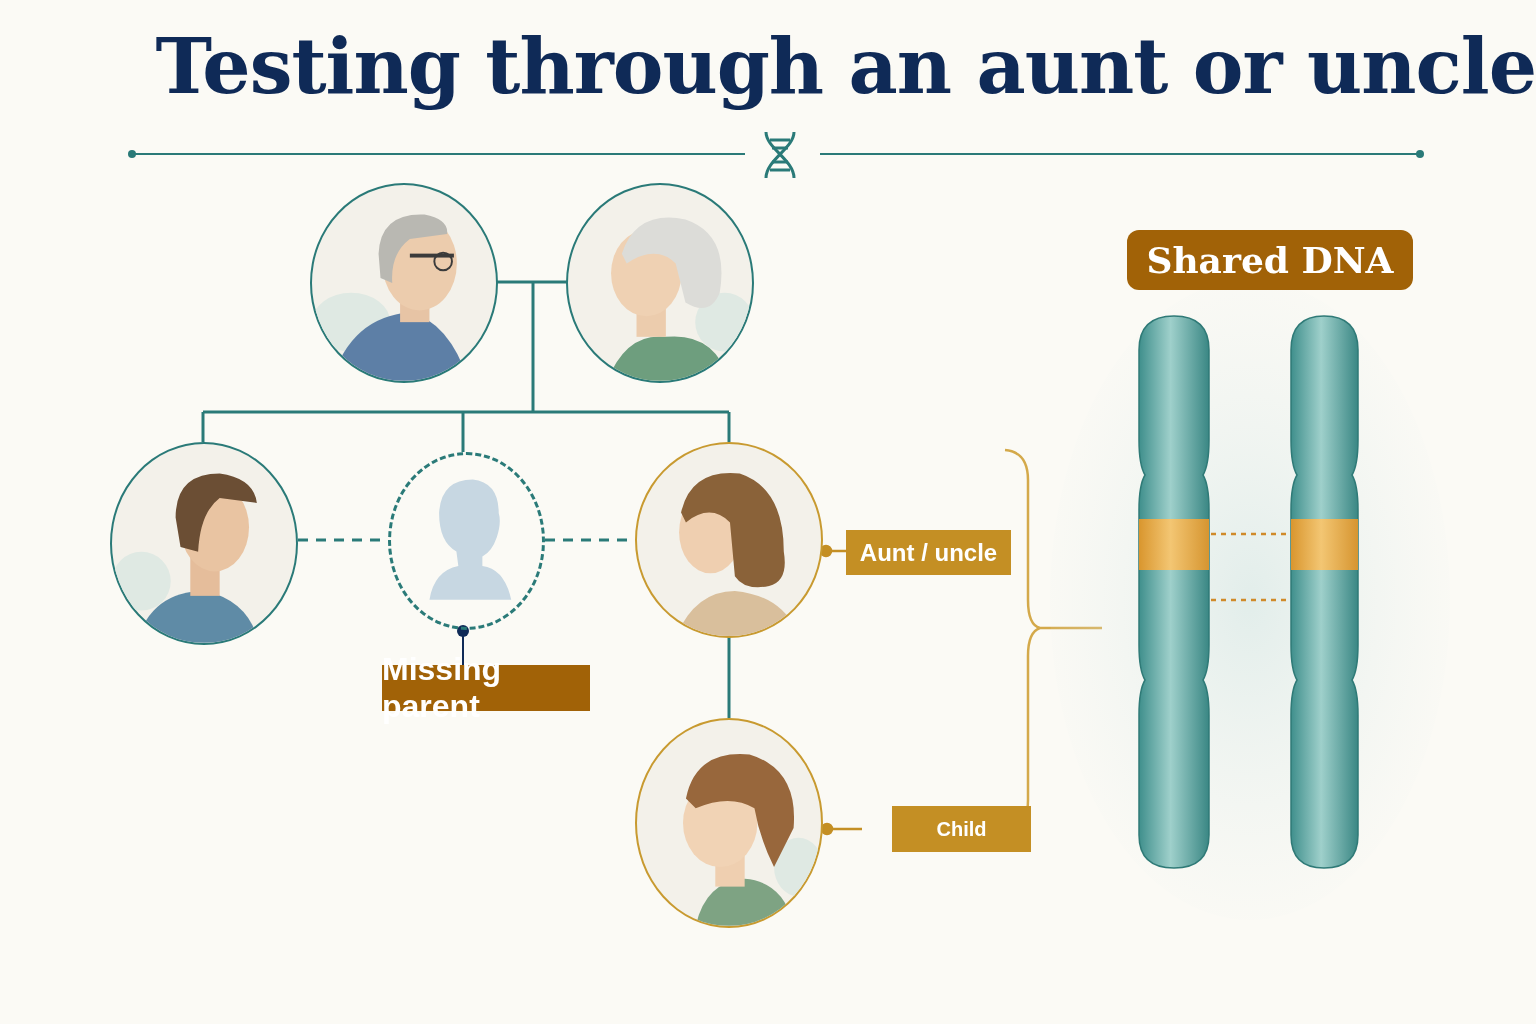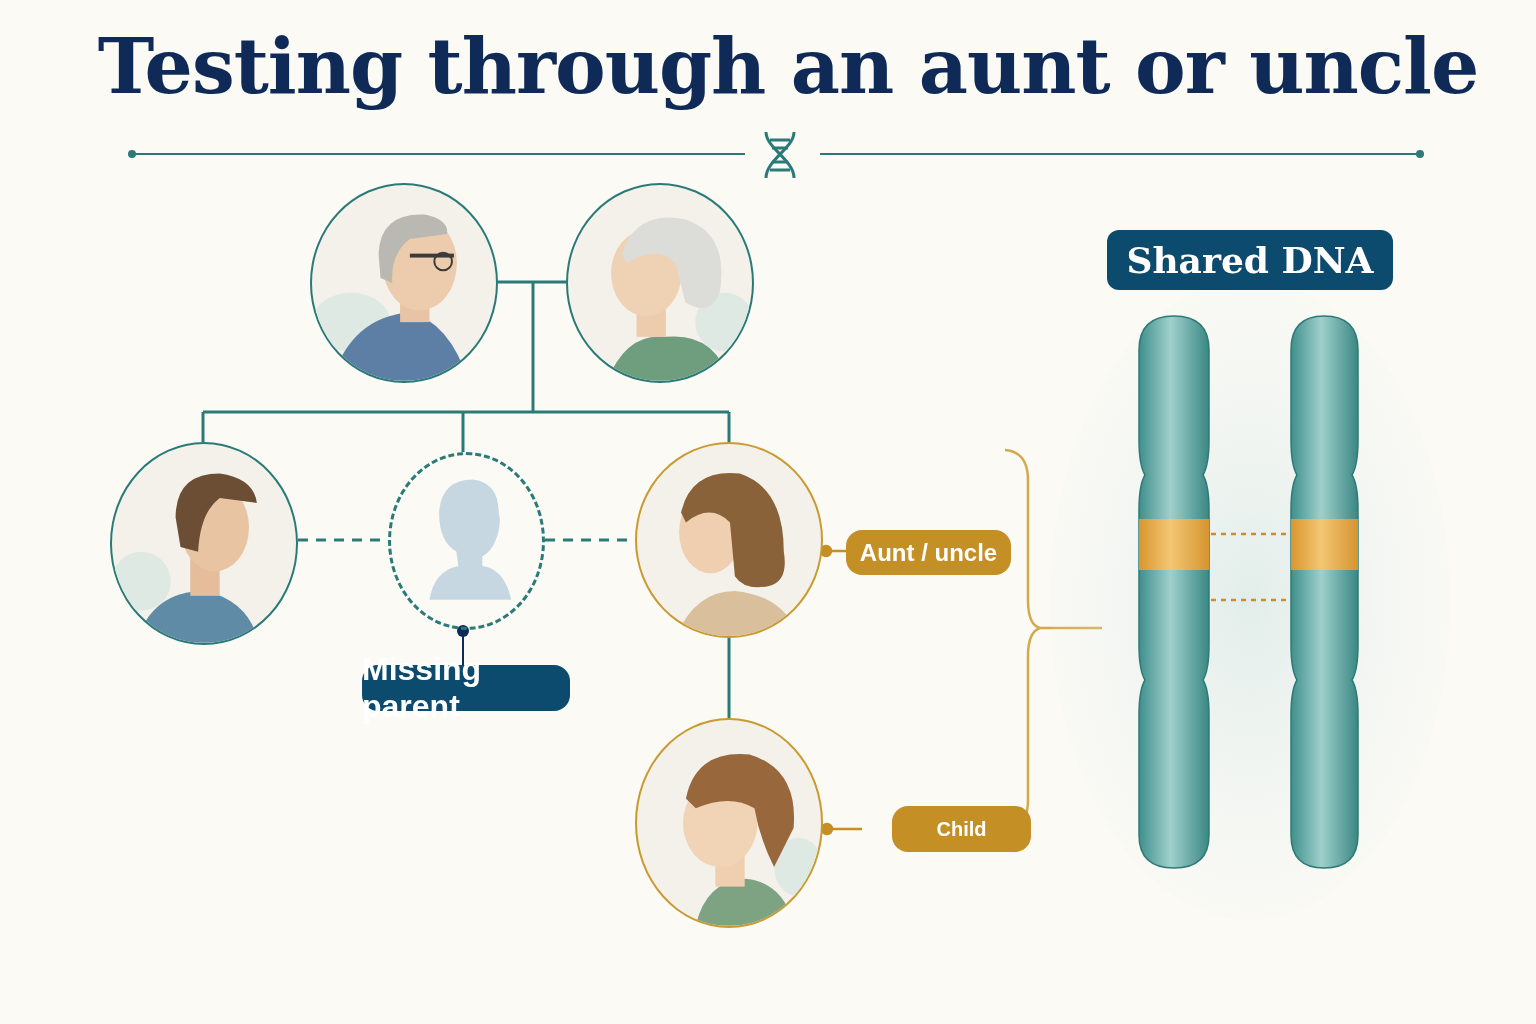--- a/index.html
+++ b/index.html
@@ -4,40 +4,40 @@
 <style>
   html, body { margin: 0; padding: 0; }
   body {
     width: 1536px; height: 1024px; overflow: hidden;
     background: #fbfaf5;
     position: relative;
     font-family: "Liberation Sans", sans-serif;
   }
   .title {
     position: absolute; left: 0; right: 0; top: 22px;
-    text-align: center;
+    text-align: right;
     font-family: "DejaVu Serif", "Liberation Serif", serif;
     font-weight: bold; font-size: 76px; letter-spacing: -1px;
     color: #0f2a57;
     padding-left: 40px;
   }
   svg.canvas { position: absolute; left: 0; top: 0; }
   .portrait {
     position: absolute; border-radius: 50%; box-sizing: border-box;
     overflow: hidden; background: #f3f1ea;
   }
   .portrait.teal { border: 2px solid #2a7a78; }
   .portrait.gold { border: 2px solid #c89a30; }
   .portrait.dashed { border: 3px dashed #2a7a78; background: transparent; }
   .portrait svg { position: absolute; left: 0; top: 0; width: 100%; height: 100%; }
   .tag {
     position: absolute; display: flex; align-items: center; justify-content: center;
-    border-radius: 16px; color: #fff; font-weight: bold; box-sizing: border-box;
+    border-radius: 0; color: #fff; font-weight: bold; box-sizing: border-box;
   }
-  .tag.navy { background: #0c4a6e; }
+  .tag.navy { background: #a16207; margin-left: 20px; }
   .tag.gold { background: #c48f24; }
   .tag-missing { left: 362px; top: 665px; width: 208px; height: 46px; font-size: 32px; }
   .tag-aunt { left: 846px; top: 530px; width: 165px; height: 45px; font-size: 24px; }
   .tag-child { left: 892px; top: 806px; width: 139px; height: 46px; font-size: 20px; }
   .tag-shared {
     left: 1107px; top: 230px; width: 286px; height: 60px;
     font-family: "DejaVu Serif", "Liberation Serif", serif; font-size: 36px;
     border-radius: 12px;
   }
 </style>

